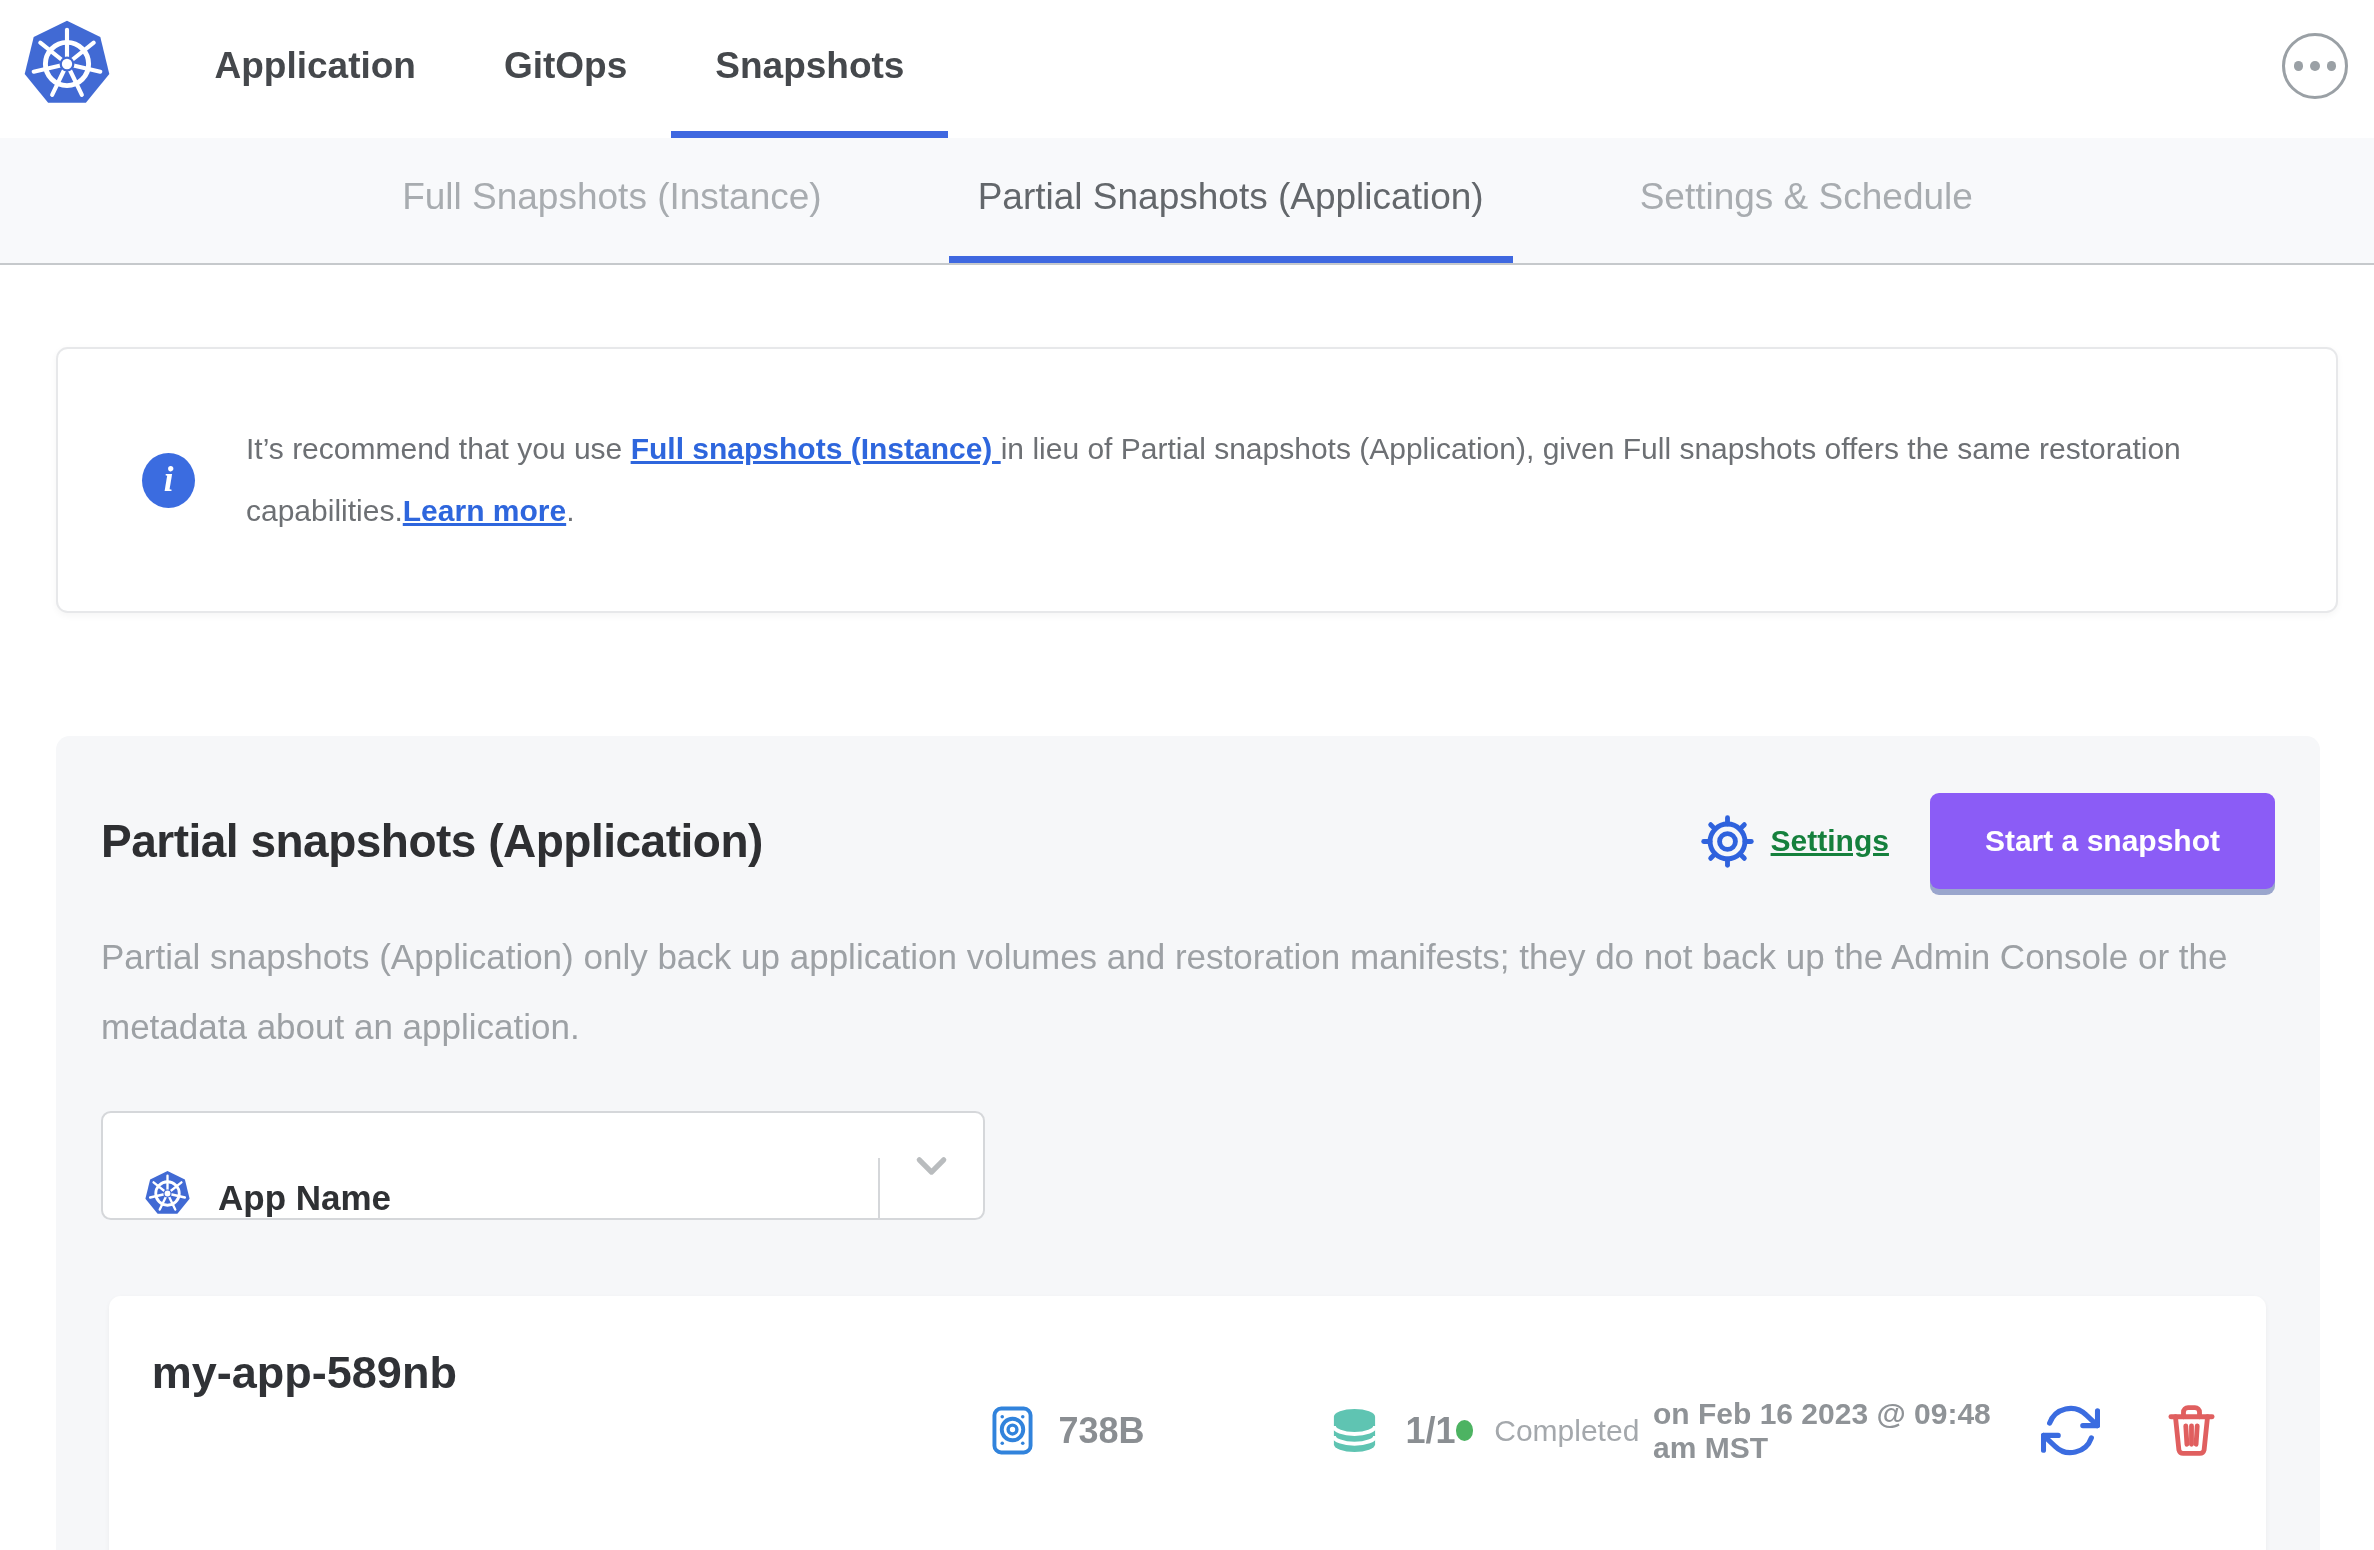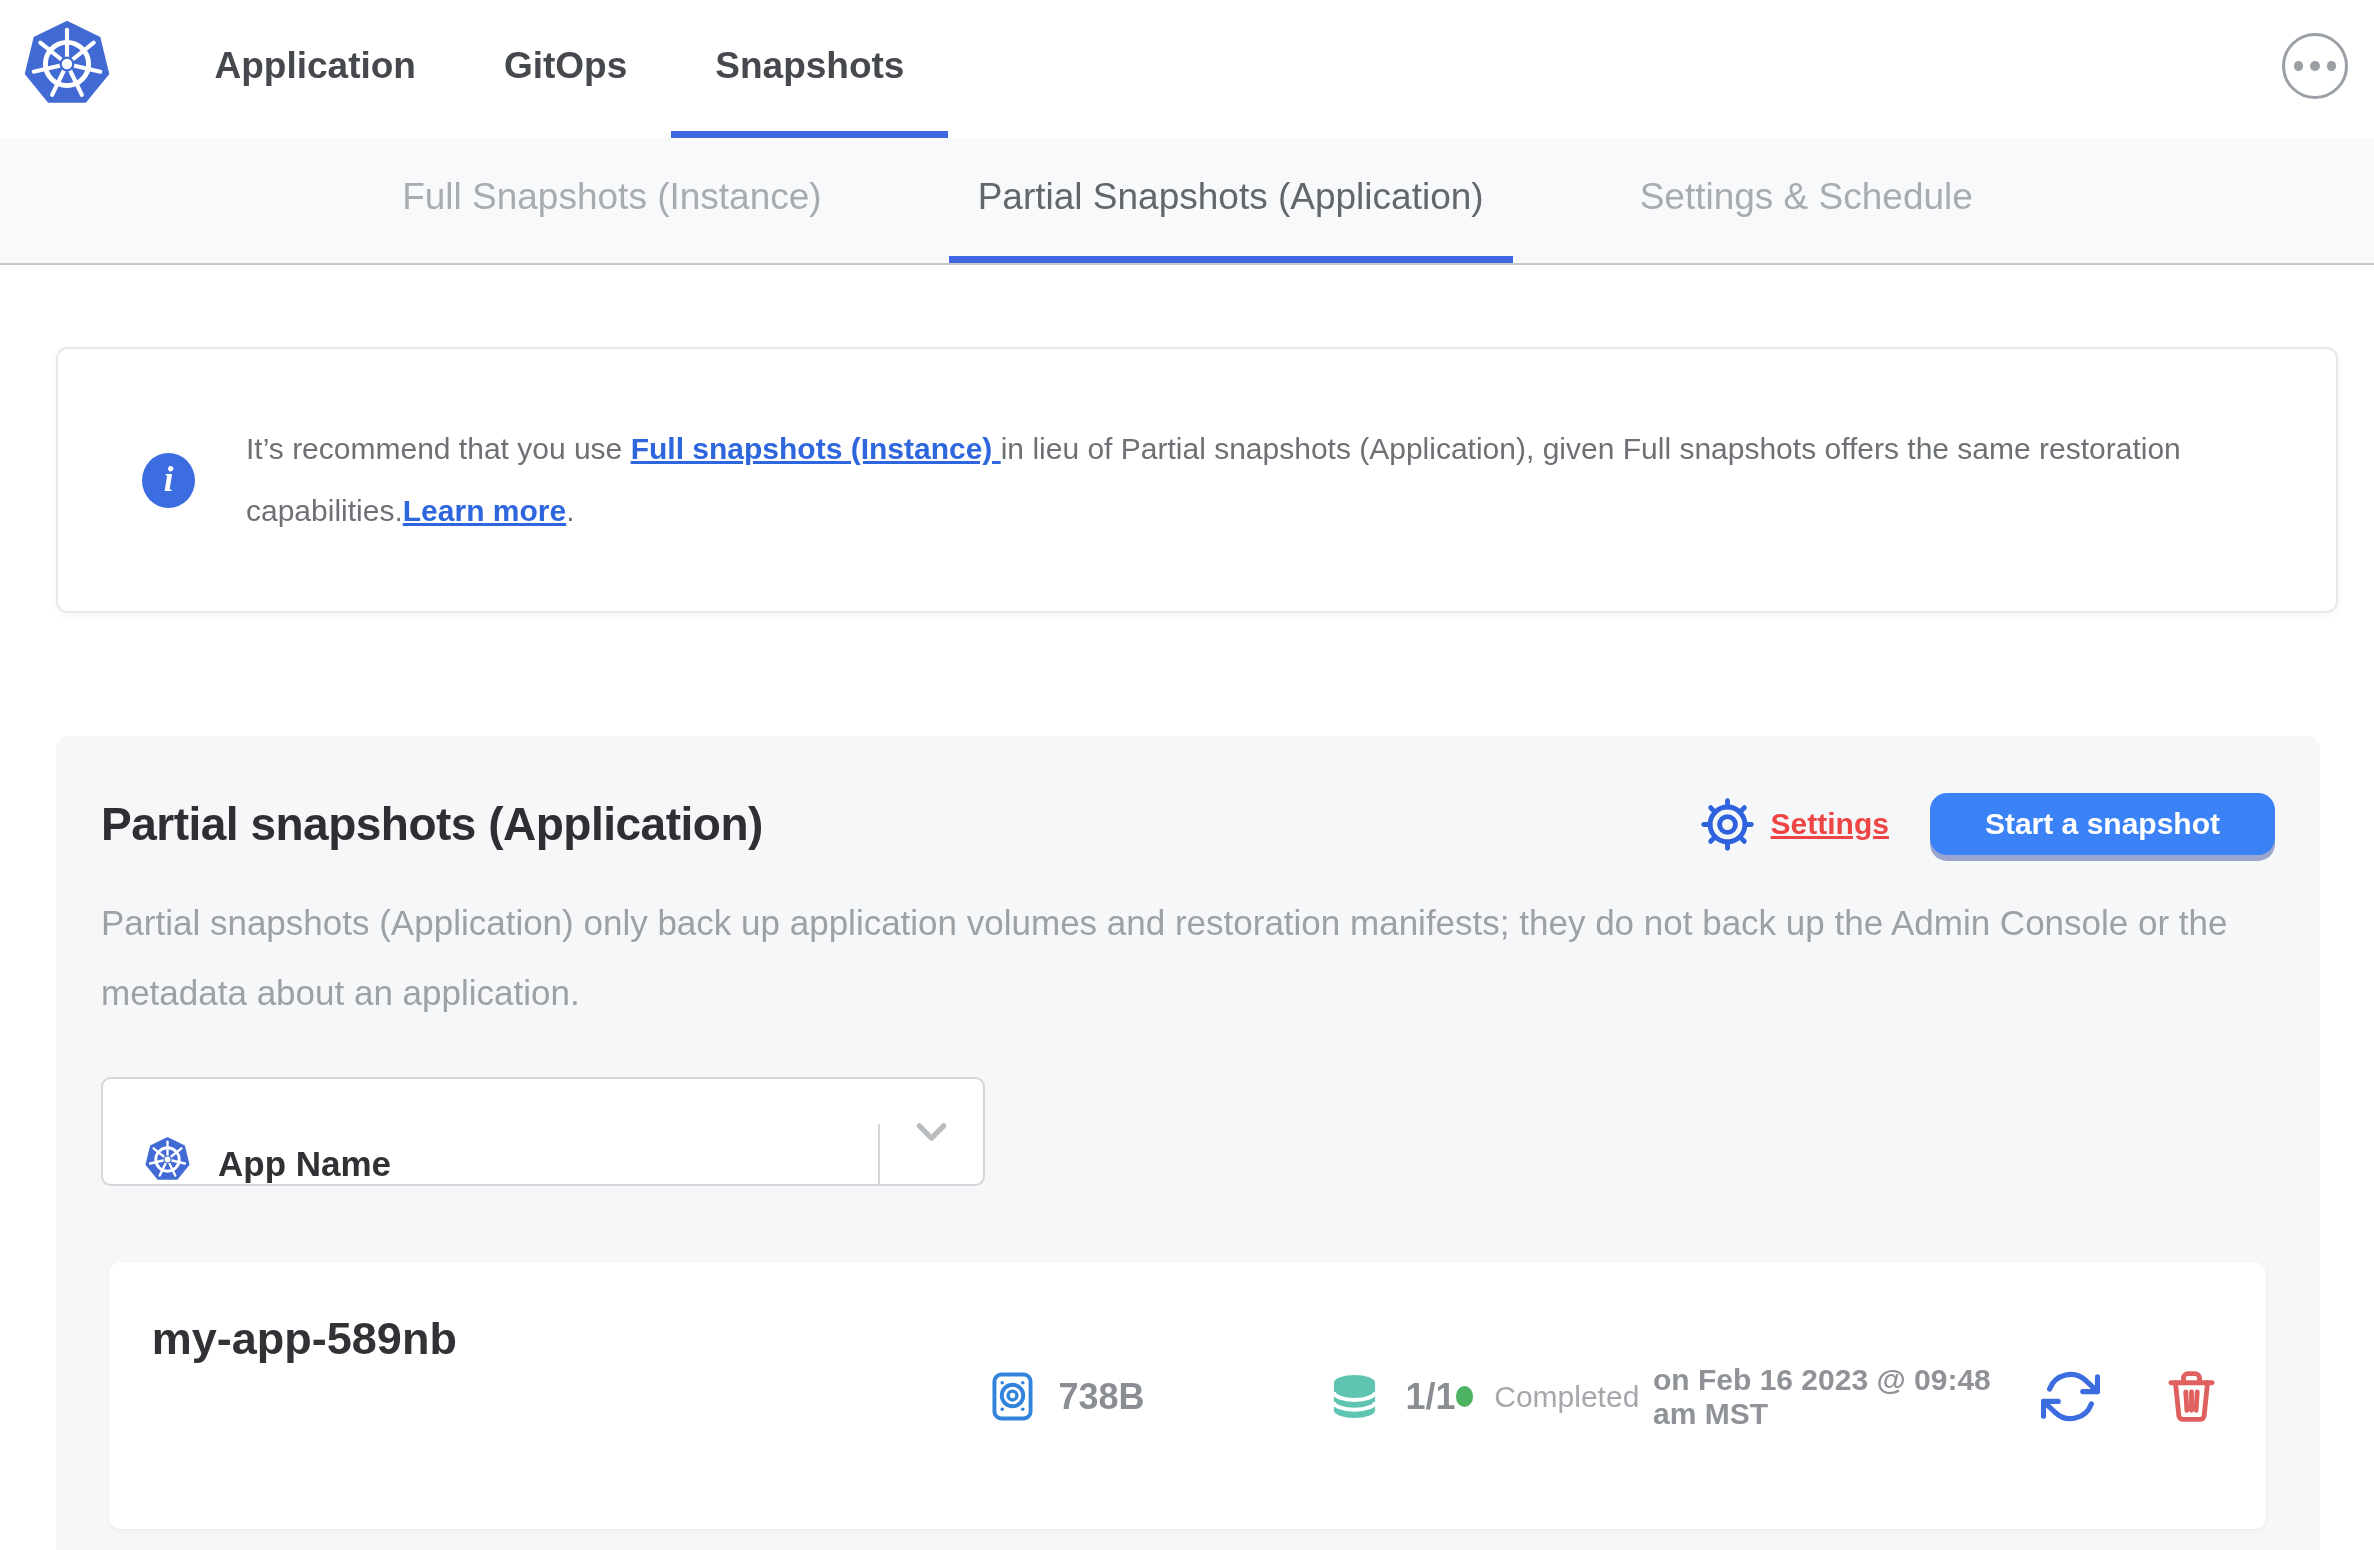--- a/index.html
+++ b/index.html
@@ -34,22 +34,22 @@
   .banner-text{font-size:30px;line-height:62px;color:#6d7074;max-width:2029px;}
   .text-link{color:#2e66dd;font-weight:600;text-decoration:underline;cursor:pointer;}
 
   
   .panel{box-sizing:border-box;margin:123px 0 0 56px;width:2264px;min-height:858px;
     background:#f6f7f9;border-radius:13.7px;padding:57px 45px 51px 45px;}
   .panel-header{display:flex;align-items:center;}
   .panel-title{font-size:46px;font-weight:700;color:#2e2f32;letter-spacing:-0.5px;}
   .header-right{margin-left:auto;display:flex;align-items:center;gap:41px;}
   .settings-link{display:flex;align-items:center;gap:15.6px;cursor:pointer;}
-  .settings-label{font-size:30px;font-weight:700;color:#ef4444;text-decoration:underline;}
-  .start-btn{height:62px;padding:0 55px;background:#3b82f6;border:none;border-radius:17px;
+  .settings-label{font-size:30px;font-weight:700;color:#15803d;text-decoration:underline;}
+  .start-btn{height:96px;padding:0 55px;background:#8b5cf6;border:none;border-radius:9px;
     color:#fff;font-family:"Liberation Sans",sans-serif;font-size:30px;font-weight:700;
     box-shadow:0 5.9px 0 rgba(43,66,150,.45);cursor:pointer;}
   .panel-desc{margin-top:33px;font-size:35px;line-height:70px;color:#9da1a5;max-width:2160px;}
 
   
   .app-select{box-sizing:border-box;margin-top:49px;width:884px;height:109px;background:#fff;
     border:2.4px solid #d5d7da;border-radius:9.8px;display:flex;align-items:flex-end;
     padding-left:41px;cursor:pointer;}
   .app-select-label{margin-left:27px;font-size:35px;font-weight:600;color:#2f3134;flex:1;}
   .select-divider{width:2px;height:60px;background:#d5d7da;}

